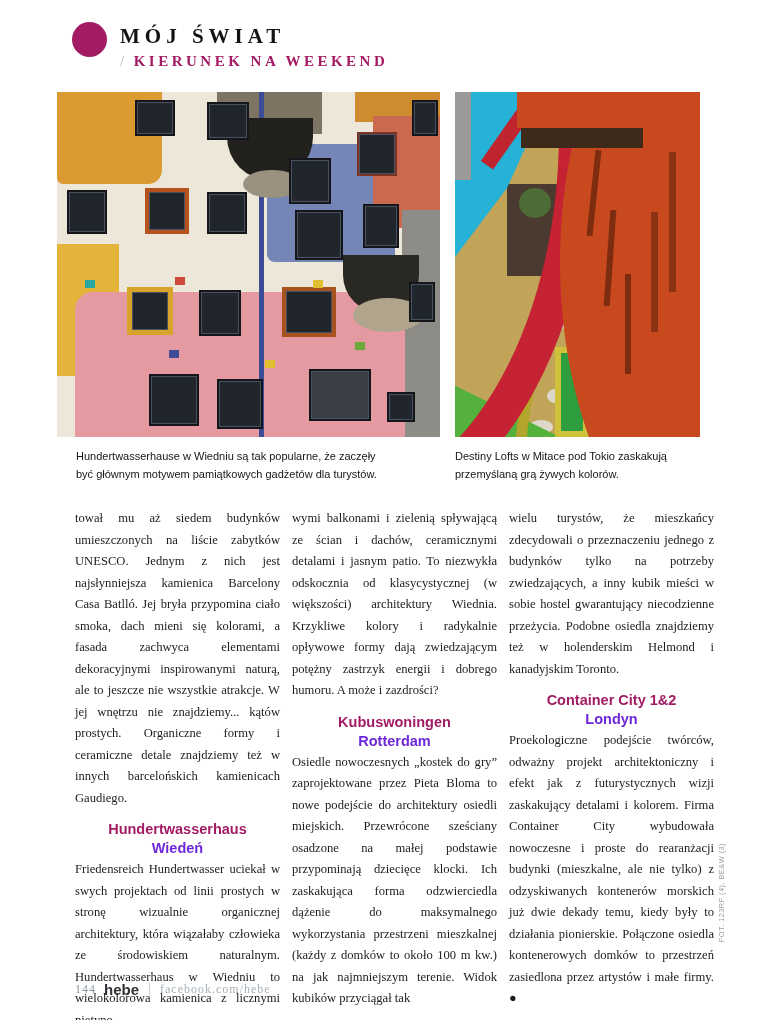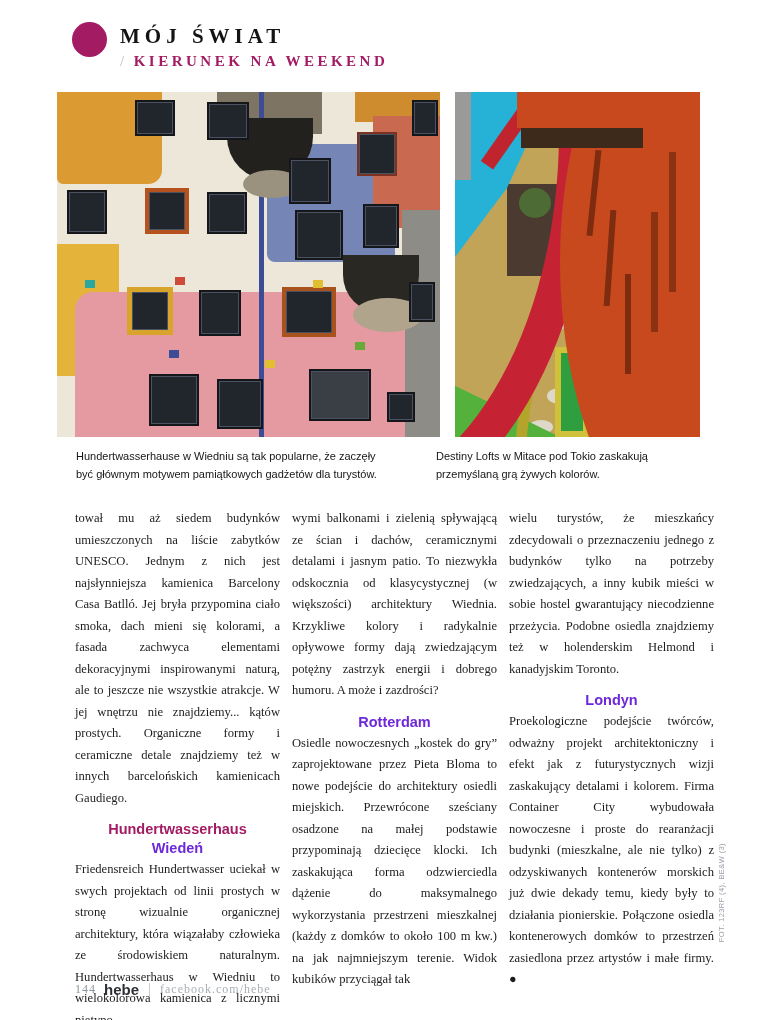--- a/index.html
+++ b/index.html
@@ -21,21 +21,21 @@
   #photo-right{left:455px;width:245px;height:345px;background:#c2a458;}
   .win{position:absolute;background:#21252c;border:2px solid #15161a;box-sizing:border-box;
        box-shadow:inset 0 0 0 1px #4a5160;}
   .tile{position:absolute;width:10px;height:8px;}
   .stone{position:absolute;background:#ddd8ca;border-radius:50%;}
 
   
   .caption{position:absolute;top:448px;font-family:"Liberation Sans",sans-serif;
            font-size:11px;line-height:17.5px;color:#161616;}
   #cap-left{left:76px;width:312px;}
-  #cap-right{left:436px;width:225px;}
+  #cap-right{left:455px;width:225px;}
 
   
   .article{position:absolute;left:75px;top:508px;width:640px;display:flex;gap:12px;}
   .col{width:205px;font-size:12.6px;line-height:21.5px;text-align:justify;}
   .col p{margin:0;}
   .sec{margin:11px 0 1px;text-align:center;font-family:"Liberation Sans",sans-serif;
        font-weight:bold;font-size:14.5px;line-height:19px;}
   .sec .h{color:#A21B63;}
   .sec .s{color:#6d28d9;}
 
@@ -154,27 +154,29 @@
       <p>tował mu aż siedem budynków umieszczonych na liście zabytków UNESCO. Jednym z nich jest najsłynniejsza kamienica Barcelony Casa Batlló. Jej bryła przypomina ciało smoka, dach mieni się kolorami, a fasada zachwyca elementami dekoracyjnymi inspirowanymi naturą, ale to jeszcze nie wszystkie atrakcje. W jej wnętrzu nie znajdziemy... kątów prostych. Organiczne formy i ceramiczne detale znajdziemy też w innych barcelońskich kamienicach Gaudiego.</p>
       <div class="sec">
         <div class="h">Hundertwasserhaus</div>
         <div class="s">Wiedeń</div>
       </div>
       <p>Friedensreich Hundertwasser uciekał w swych projektach od linii prostych w stronę wizualnie organicznej architektury, która wiązałaby człowieka ze środowiskiem naturalnym. Hundertwasserhaus w Wiedniu to wielokolorowa kamienica z licznymi nietypo-</p>
     </div>
     <div class="col">
       <p>wymi balkonami i zielenią spływającą ze ścian i dachów, ceramicznymi detalami i jasnym patio. To niezwykła odskocznia od klasycystycznej (w większości) architektury Wiednia. Krzykliwe kolory i radykalnie opływowe formy dają zwiedzającym potężny zastrzyk energii i dobrego humoru. A może i zazdrości?</p>
       <div class="sec">
+        <div class="h">Kubuswoningen</div>
         <div class="s">Rotterdam</div>
       </div>
       <p>Osiedle nowoczesnych „kostek do gry” zaprojektowane przez Pieta Bloma to nowe podejście do architektury osiedli miejskich. Przewrócone sześciany osadzone na małej podstawie przypominają dziecięce klocki. Ich zaskakująca forma odzwierciedla dążenie do maksymalnego wykorzystania przestrzeni mieszkalnej (każdy z domków to około 100 m kw.) na jak najmniejszym terenie. Widok kubików przyciągał tak</p>
     </div>
     <div class="col">
       <p>wielu turystów, że mieszkańcy zdecydowali o przeznaczeniu jednego z budynków tylko na potrzeby zwiedzających, a inny kubik mieści w sobie hostel gwarantujący niecodzienne przeżycia. Podobne osiedla znajdziemy też w holenderskim Helmond i kanadyjskim Toronto.</p>
       <div class="sec">
+        <div class="h">Container City 1&amp;2</div>
         <div class="s">Londyn</div>
       </div>
       <p>Proekologiczne podejście twórców, odważny projekt architektoniczny i efekt jak z futurystycznych wizji zaskakujący detalami i kolorem. Firma Container City wybudowała nowoczesne i proste do rearanżacji budynki (mieszkalne, ale nie tylko) z odzyskiwanych kontenerów morskich już dwie dekady temu, kiedy były to działania pionierskie. Połączone osiedla kontenerowych domków to przestrzeń zasiedlona przez artystów i małe firmy. ●</p>
     </div>
   </div>
 
   <div class="credit">FOT. 123RF (4), BE&amp;W (3)</div>
 
   <div class="footer">
     <span class="pg-num">144</span>

